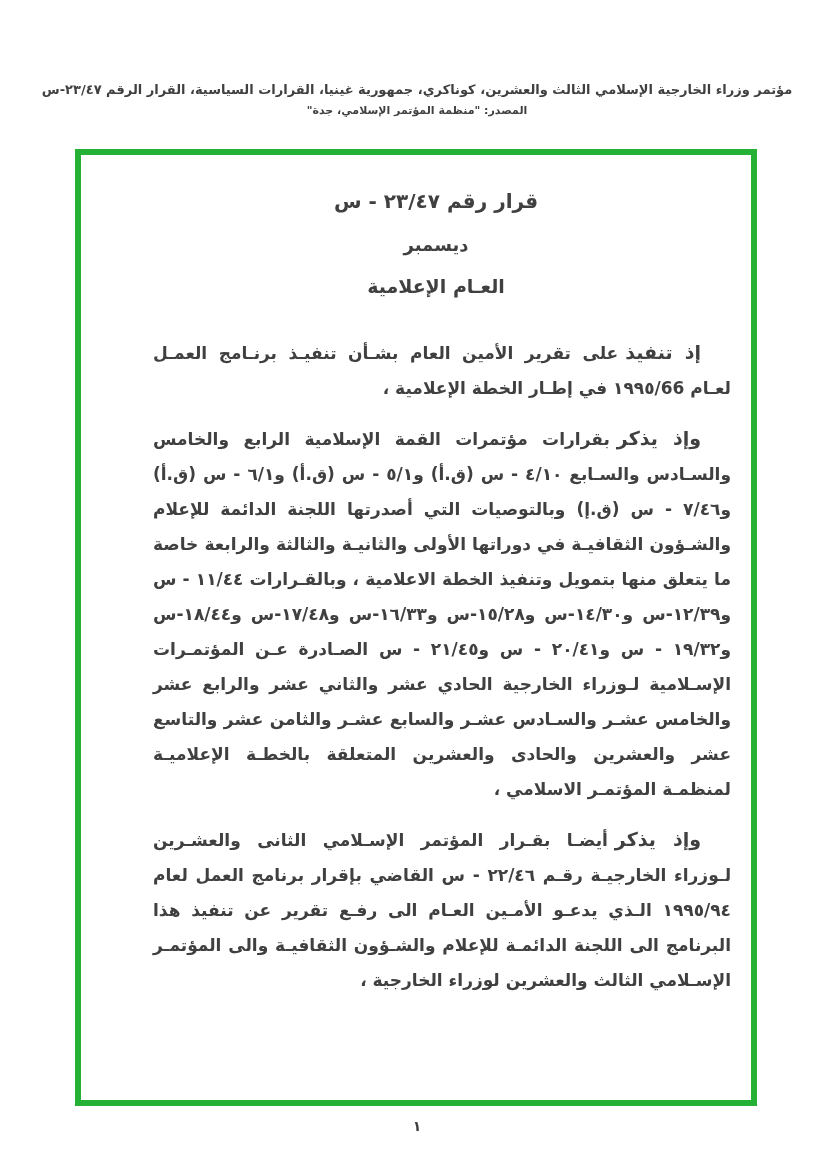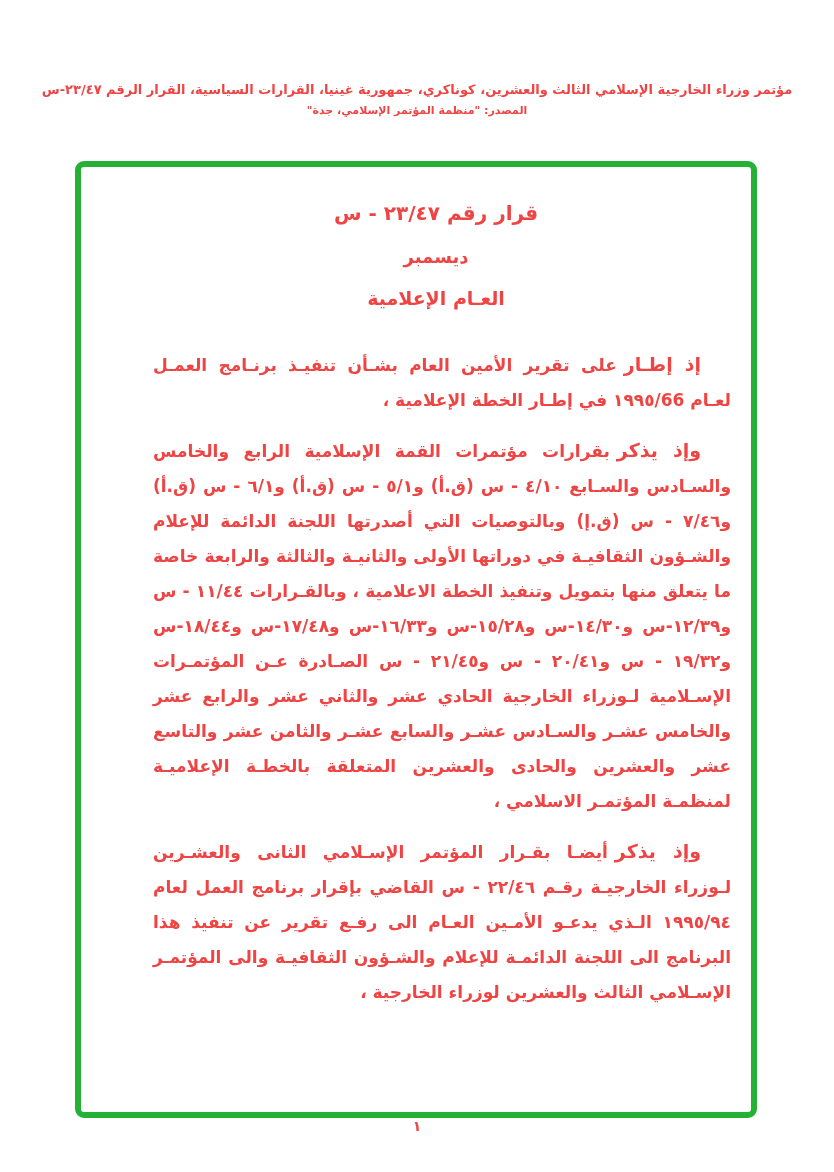--- a/index.html
+++ b/index.html
@@ -2,34 +2,34 @@
 <html lang="ar"><head>
 <meta charset="utf-8">
 <style>
   html,body{margin:0;padding:0;background:#fff;}
   .page{
     position:relative;
     width:834px;height:1172px;
     background:#ffffff;
     overflow:hidden;
     font-family:"DejaVu Sans",sans-serif;
-    color:#ef4444;
+    color:#404040;
   }
   .header{
     position:absolute;top:82px;left:0;right:0;
     text-align:center;direction:rtl;
   }
   .header .h1{font-size:13px;font-weight:bold;letter-spacing:0;}
   .header .h2{font-size:11px;font-weight:bold;margin-top:7px;}
   .doc-frame{
-    position:absolute;left:75px;top:161px;
+    position:absolute;left:75px;top:149px;
     width:682px;height:957px;
     box-sizing:border-box;
     border:6px solid #25b135;
-    border-radius:9px;
+    border-radius:0;
     overflow:hidden;
     padding-left:40px;
   }
   .title{margin-top:34px;text-align:center;direction:rtl;font-weight:bold;}
   .title .t1{font-size:20px;}
   .title .t2{font-size:18px;margin-top:21px;}
   .title .t3{font-size:19px;margin-top:20px;}
   .doc-body{
     direction:rtl;
     text-align:justify;
@@ -59,21 +59,21 @@
   <div class="doc-frame" style="border-color: rgb(37, 177, 53);">
 
     <div class="title">
       <div class="t1">قرار رقم ٢٣/٤٧ - س</div>
       <div class="t2">ديسمبر</div>
       <div class="t3">العـام الإعلامية</div>
     </div>
 
     <div class="doc-body">
       <p>
-        <strong class="lead">إذ إطـار</strong><span>على تقرير الأمين العام بشـأن تنفيـذ برنـامج العمـل لعـام ١٩٩٥/66 في إطـار الخطة الإعلامية ،</span>
+        <strong class="lead">إذ تنفيذ</strong><span>على تقرير الأمين العام بشـأن تنفيـذ برنـامج العمـل لعـام ١٩٩٥/66 في إطـار الخطة الإعلامية ،</span>
       </p>
       <p>
         <strong class="lead">وإذ يذكر</strong><span>بقرارات مؤتمرات القمة الإسلامية الرابع والخامس والسـادس والسـابع ٤/١٠ - س (ق.أ) و٥/١ - س (ق.أ) و٦/١ - س (ق.أ) و٧/٤٦ - س (ق.إ) وبالتوصيات التي أصدرتها اللجنة الدائمة للإعلام والشـؤون الثقافيـة في دوراتها الأولى والثانيـة والثالثة والرابعة خاصة ما يتعلق منها بتمويل وتنفيذ الخطة الاعلامية ، وبالقـرارات ١١/٤٤ - س و١٢/٣٩-س و١٤/٣٠-س و١٥/٢٨-س و١٦/٣٣-س و١٧/٤٨-س و١٨/٤٤-س و١٩/٣٢ - س و٢٠/٤١ - س و٢١/٤٥ - س الصـادرة عـن المؤتمـرات الإسـلامية لـوزراء الخارجية الحادي عشر والثاني عشر والرابع عشر والخامس عشـر والسـادس عشـر والسابع عشـر والثامن عشر والتاسع عشر والعشرين والحادى والعشرين المتعلقة بالخطـة الإعلاميـة لمنظمـة المؤتمـر الاسلامي ،</span>
       </p>
       <p>
         <strong class="lead">وإذ يذكر</strong><span>أيضـا بقـرار المؤتمر الإسـلامي الثانى والعشـرين لـوزراء الخارجيـة رقـم ٢٢/٤٦ - س القاضي بإقرار برنامج العمل لعام ١٩٩٥/٩٤  الـذي يدعـو الأمـين العـام الى رفـع تقرير عن تنفيذ هذا البرنامج الى اللجنة الدائمـة للإعلام والشـؤون الثقافيـة والى المؤتمـر الإسـلامي الثالث والعشرين لوزراء الخارجية ،</span>
       </p>
     </div>
 
   </div>

